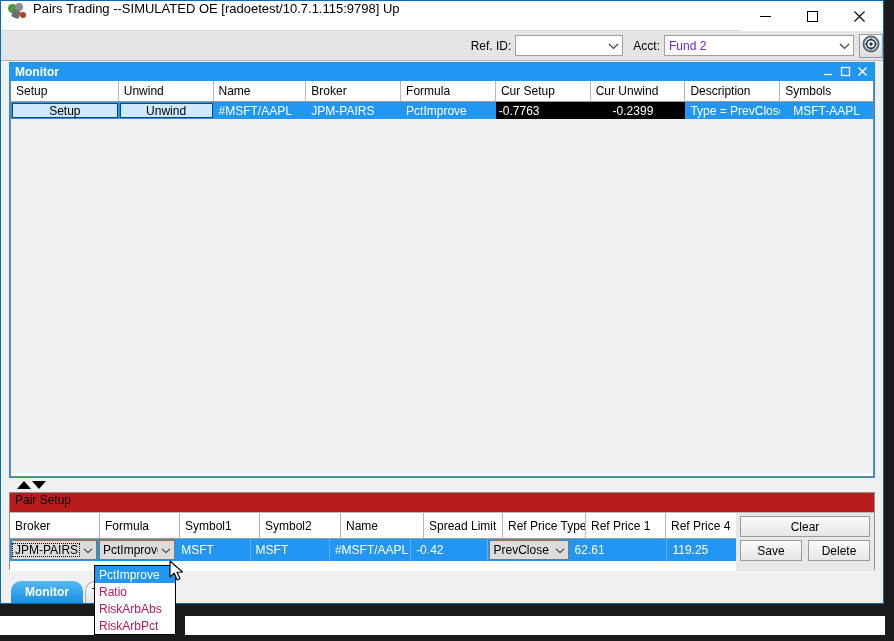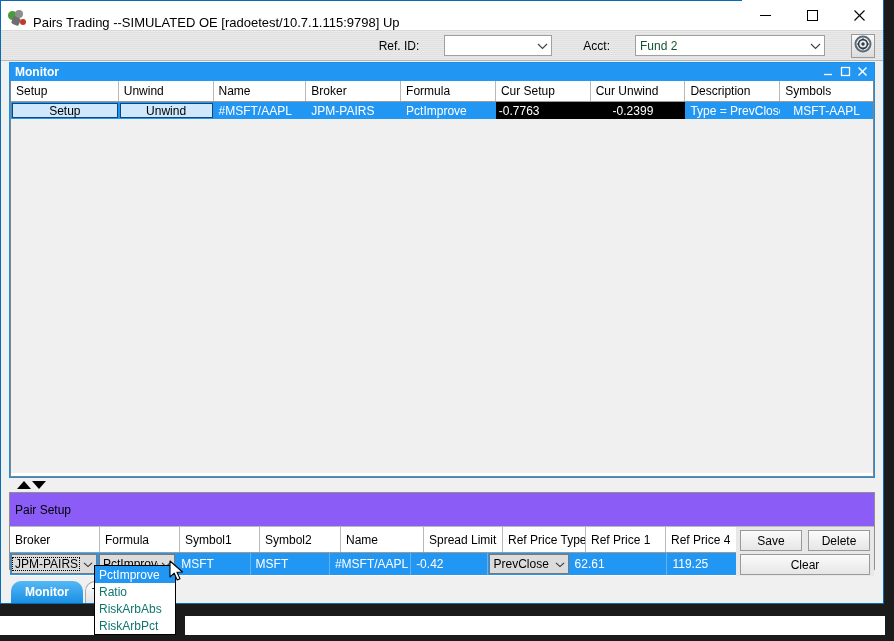--- a/index.html
+++ b/index.html
@@ -25,21 +25,21 @@
     background: #f0f0f0;
     border: 1px solid #0a6bb5;
     box-sizing: border-box;
   }
 
   
   #title-bar {
     height: 30px;
     background: #ffffff;
     display: flex;
-    align-items: flex-end;
+    align-items: flex-start;
     box-sizing: border-box;
     border-bottom: 1px solid #d8d8d8;
   }
   #app-icon {
     width: 22px; height: 22px;
     margin-left: 6px; margin-right: 4px;
     position: relative;
     flex: none;
   }
   #app-icon .blob {
@@ -68,39 +68,38 @@
 
   
   #toolbar {
     height: 30px;
     background:
       repeating-linear-gradient(0deg, #eaeaea 0px, #eaeaea 1px, #e0e0e0 1px, #e0e0e0 2px);
     display: flex;
     align-items: center;
     justify-content: flex-end;
     box-sizing: border-box;
-    padding-right: 8px;
+    padding-right: 0;
     border-bottom: 1px solid #b5b5b5;
-    gap: 21px;
   }
   .tb-label {
     font-size: 12px;
     color: #000;
     margin-right: 4px;
     white-space: nowrap;
   }
   .combo {
     background: #ffffff;
     border: 1px solid #a0a0a0;
     height: 21px;
     display: flex;
     align-items: center;
     box-sizing: border-box;
     font-size: 12px;
-    color: #14532d;
+    color: #6d28d9;
     position: relative;
   }
   .combo .val { padding-left: 4px; flex:1; white-space: nowrap; overflow: hidden; }
   .combo .arrow {
     width: 17px;
     display:flex; align-items:center; justify-content:center;
     color:#333;
     flex: none;
   }
   #refid-combo { width: 108px; margin-right: 10px; }
@@ -236,24 +235,24 @@
   #pairsetup-window {
     position: absolute;
     left: 8px; top: 430px;
     width: 866px;
     height: 78px;
     border: 1px solid #8f8f8f;
     box-sizing: border-box;
     background: #e8e8e8;
   }
   #pairsetup-caption {
-    height: 34px;
-    background: #8b5cf6;
-    display: flex;
-    align-items: center;
+    height: 20px;
+    background: #b91c1c;
+    display: flex;
+    align-items: flex-start;
     font-size: 12px;
     color: #000;
     padding-left: 5px;
     box-sizing: border-box;
     border-bottom: 1px solid #bbbbbb;
   }
   #pairsetup-body {
     position: relative;
     height: 58px;
     display: flex;
@@ -374,21 +373,21 @@
     border: 1px solid #000000;
     box-sizing: border-box;
     z-index: 50;
   }
   #formula-dropdown .opt {
     height: 17px;
     display: flex;
     align-items: center;
     padding-left: 4px;
     font-size: 12px;
-    color: #0f766e;
+    color: #be185d;
     box-sizing: border-box;
     white-space: nowrap;
   }
   #formula-dropdown .opt.selected { background: #2196f3; color: #ffffff; }
 
   
   #cursor {
     position: absolute;
     left: 168px;
     top: 559px;
@@ -614,25 +613,25 @@
                 </span>
               </div>
             </div>
             <div class="cell" style="width:100px">62.61</div>
             <div class="cell" style="width:70px;border-right:none">119.25</div>
           </div>
         </div>
 
         <div id="ps-buttons">
           <div class="brow">
+            <span class="ps-btn">Clear</span>
+          </div>
+          <div class="brow">
             <span class="ps-btn">Save</span>
             <span class="ps-btn">Delete</span>
-          </div>
-          <div class="brow">
-            <span class="ps-btn">Clear</span>
           </div>
         </div>
       </div>
     </div>
 
     <div id="tabstrip">
       <div class="tab active">Monitor</div>
       <div class="tab inactive" style="width:44px;padding:0 6px">Tickets</div>
     </div>
 

